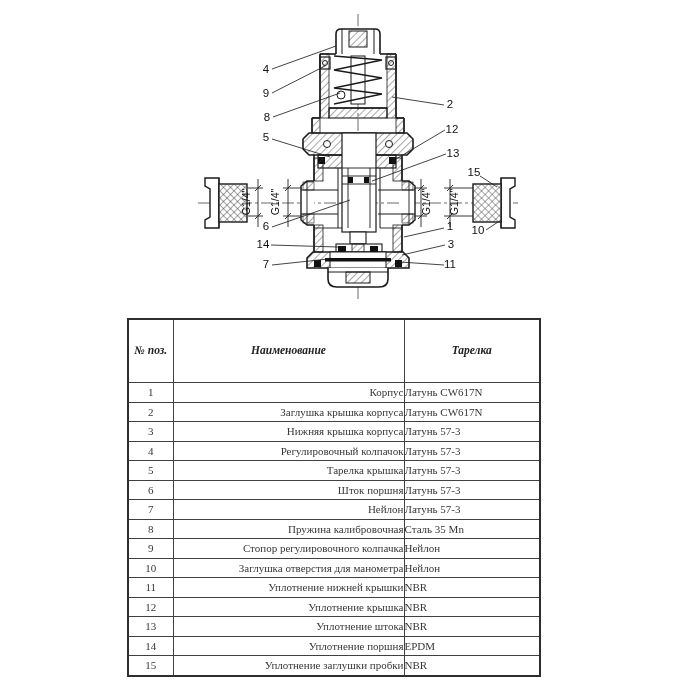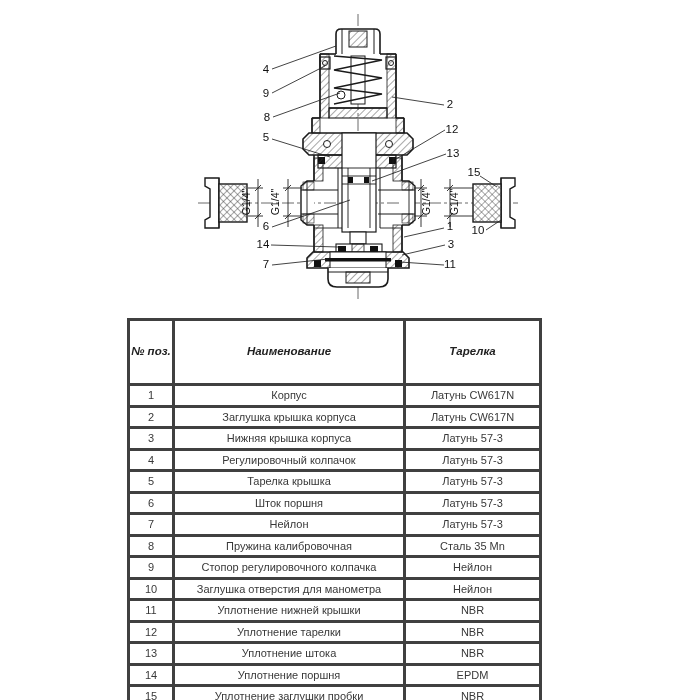--- a/index.html
+++ b/index.html
@@ -5,35 +5,35 @@
   html,body{margin:0;padding:0;background:#fff;}
   body{width:700px;height:700px;font-family:"Liberation Sans",sans-serif;}
   .page{position:relative;width:700px;height:700px;background:#ffffff;overflow:hidden;}
   svg.diagram{position:absolute;top:0;left:0;}
   table.parts{
     position:absolute;left:127px;top:318px;width:412px;
     border-collapse:collapse;table-layout:fixed;
     border:2px solid #2e2e2e;
   }
   table.parts th, table.parts td{
-    border:3px solid #404040;
-    font-family:Liberation Sans, sans-serif;
+    border:1px solid #404040;
+    font-family:Liberation Serif, serif;
     overflow:hidden;white-space:nowrap;
   }
   table.parts th{
     height:60px;font-size:11.5px;font-style:italic;font-weight:bold;
     color:#222;text-align:center;vertical-align:middle;line-height:1.5;
   }
   table.parts th.h-num{white-space:normal;}
   table.parts td{
     height:18.5px;font-size:11px;color:#383838;padding:0;vertical-align:middle;
   }
   td.col-num{text-align:center;}
-  td.col-name{text-align:center;padding-left:9px;}
-  td.col-material{text-align:center;}
+  td.col-name{text-align:right;padding-left:9px;}
+  td.col-material{}
   col.c-num{width:45px;}
   col.c-name{width:231px;}
   col.c-material{width:136px;}
   text{font-family:"Liberation Sans",sans-serif;}
   .callout{font-size:11.5px;fill:#111;}
   .dimtext{font-size:10.5px;fill:#111;}
 </style>
 </head>
 <body>
 
@@ -330,21 +330,21 @@
           <td class="col-name">Заглушка отверстия для манометра</td>
           <td class="col-material">Нейлон</td>
         </tr>
         <tr>
           <td class="col-num">11</td>
           <td class="col-name">Уплотнение нижней крышки</td>
           <td class="col-material">NBR</td>
         </tr>
         <tr>
           <td class="col-num">12</td>
-          <td class="col-name">Уплотнение тарелки</td>
+          <td class="col-name">Уплотнение крышка</td>
           <td class="col-material">NBR</td>
         </tr>
         <tr>
           <td class="col-num">13</td>
           <td class="col-name">Уплотнение штока</td>
           <td class="col-material">NBR</td>
         </tr>
         <tr>
           <td class="col-num">14</td>
           <td class="col-name">Уплотнение поршня</td>

